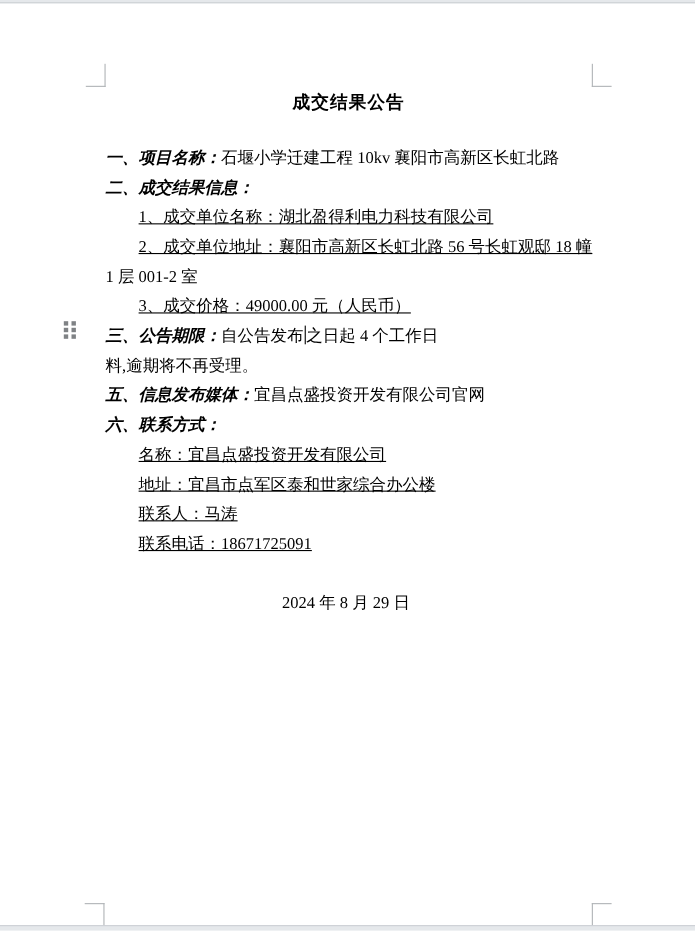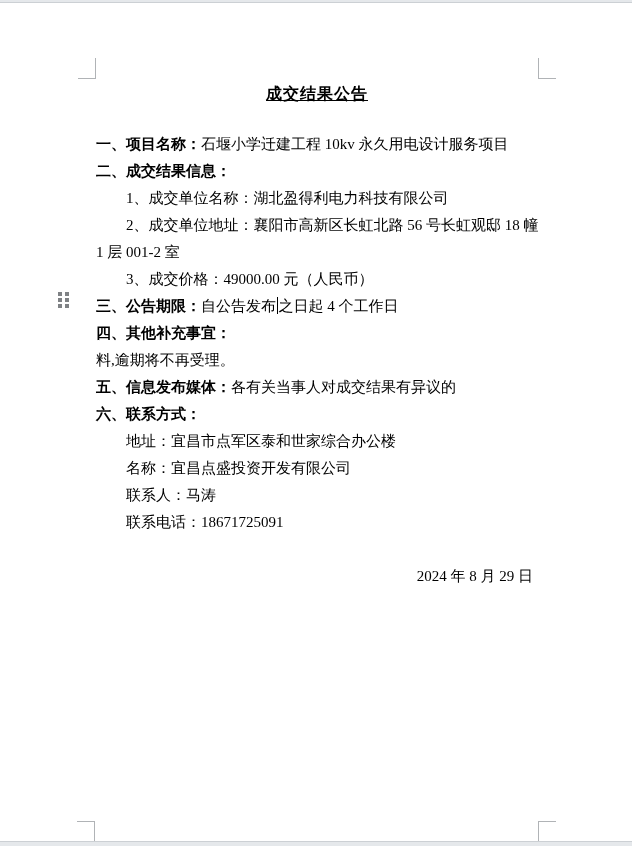--- a/index.html
+++ b/index.html
@@ -33,31 +33,30 @@
   }
   .drag-dots span{width:4px;height:4px;background:#7f8285;}
 
   
   .doc{position:absolute;left:96px;top:0;width:442px;}
   .title{
     margin-top:84px;margin-bottom:27px;
     height:20px;line-height:20px;
     text-align:center;font-size:16px;font-weight:bold;
     letter-spacing:1px;
-    text-decoration:underline;
   }
   .line{
     height:27px;line-height:27px;
     font-size:15px;white-space:nowrap;
   }
-  .line.indent{padding-left:30px;}
+  .line.indent{padding-left:30px;text-decoration:underline;}
   .line.fill{text-align-last:justify;text-justify:inter-character;}
-  .b{font-weight:bold;}
+  .b{font-weight:bold;font-style:italic;}
   .blank{height:27px;}
-  .date-line{text-align:right;padding-right:5px;}
+  .date-line{text-align:center;padding-right:5px;}
 
   .caret{
     display:inline-block;width:1.5px;height:17px;
     background:#000;vertical-align:-3px;margin:0 0.5px;
   }
 </style>
 </head>
 <body>
 
 <div class="stage">
@@ -76,44 +75,43 @@
     <span></span>
     <span></span>
     <span></span>
     <span></span>
   </div>
 
   <div class="doc">
 
     <div class="title">成交结果公告</div>
 
-    <div class="line"><span class="b">一、项目名称：</span><span>石堰小学迁建工程 10kv 永久用电设计服务项目</span></div>
+    <div class="line"><span class="b">一、项目名称：</span><span>石堰小学迁建工程 10kv 襄阳市高新区长虹北路</span></div>
 
     <div class="line"><span class="b">二、成交结果信息：</span></div>
 
     <div class="line indent">1、成交单位名称：湖北盈得利电力科技有限公司</div>
 
     <div class="line indent fill">2、成交单位地址：襄阳市高新区长虹北路 56 号长虹观邸 18 幢</div>
 
     <div class="line">1 层 001-2 室</div>
 
     <div class="line indent">3、成交价格：49000.00 元（人民币）</div>
 
     <div class="line"><span class="b">三、公告期限：</span><span>自公告发布</span><span class="caret"></span><span>之日起 4 个工作日</span></div>
 
-    <div class="line"><span class="b">四、其他补充事宜：</span></div>
 
     <div class="line">料,逾期将不再受理。</div>
 
-    <div class="line"><span class="b">五、信息发布媒体：</span><span>各有关当事人对成交结果有异议的</span></div>
+    <div class="line"><span class="b">五、信息发布媒体：</span><span>宜昌点盛投资开发有限公司官网</span></div>
 
     <div class="line"><span class="b">六、联系方式：</span></div>
 
+    <div class="line indent">名称：宜昌点盛投资开发有限公司</div>
     <div class="line indent">地址：宜昌市点军区泰和世家综合办公楼</div>
-    <div class="line indent">名称：宜昌点盛投资开发有限公司</div>
     <div class="line indent">联系人：马涛</div>
     <div class="line indent">联系电话：18671725091</div>
 
     <div class="blank"></div>
 
     <div class="line date-line">2024 年 8 月 29 日</div>
 
   </div>
 </div>
 

